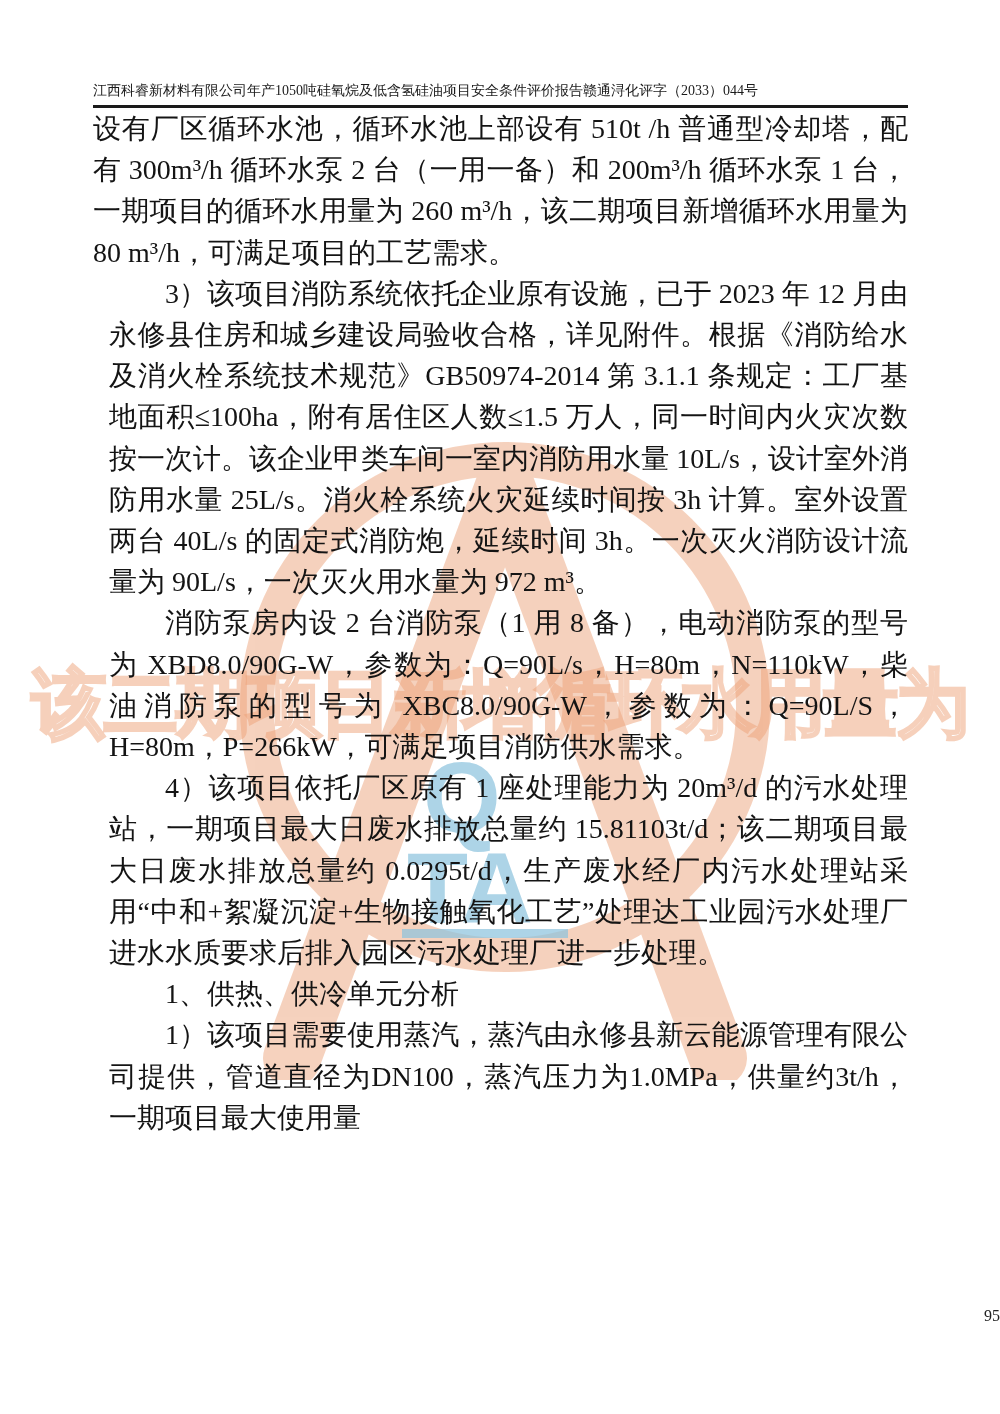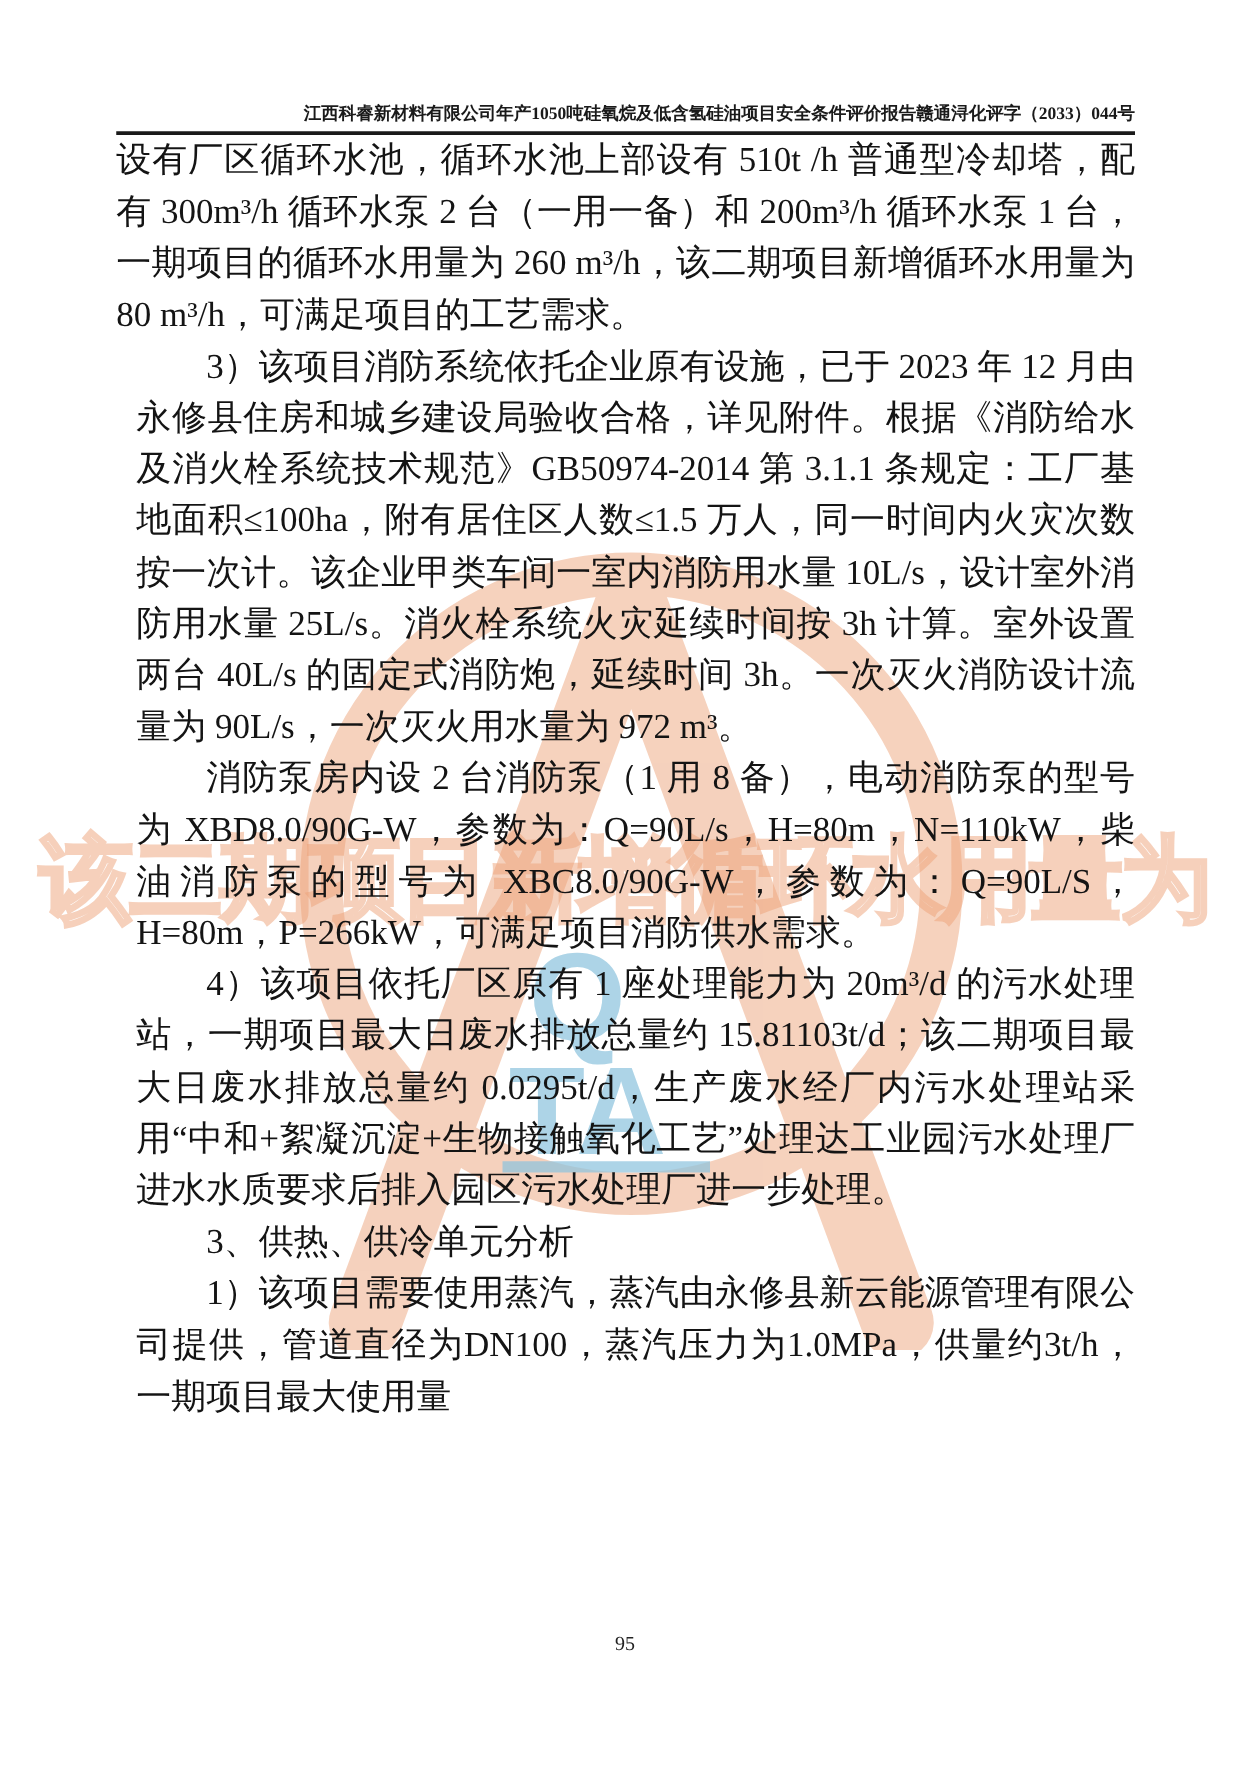--- a/index.html
+++ b/index.html
@@ -12,47 +12,47 @@
     overflow: hidden;
     font-family: "Liberation Serif", serif;
     color: #141414;
   }
 
   
   .header {
     position: absolute;
     top: 82px; left: 93px; width: 815px;
     display: flex;
-    justify-content: flex-end;
+    justify-content: flex-start;
     align-items: flex-end;
     border-bottom: 3px solid #1a1a1a;
     padding-bottom: 5px;
     font-size: 14px;
-    font-weight: bold;
+    font-weight: normal;
     color: #1a1a1a;
     z-index: 2;
   }
 
   
   .body-text {
     position: absolute;
     top: 108px; left: 93px; width: 815px;
     font-size: 28px;
     line-height: 41.2px;
     text-align: justify;
     z-index: 2;
   }
   .body-text p { margin: 0; font-family: Liberation Serif, serif; }
   .body-text p.indent { text-indent: 2em; margin-left: 16px; }
 
   
   .page-number {
     position: absolute;
     top: 1307px; left: 0; width: 100%;
-    text-align: center;
+    text-align: right;
     font-size: 16px;
     color: #222222;
     z-index: 2;
   }
 
   
   .wm-logo {
     position: absolute;
     left: 240px; top: 420px;
     z-index: 1;
@@ -93,19 +93,19 @@
   <div class="header">
     <span>江西科睿新材料有限公司年产1050吨硅氧烷及低含氢硅油项目安全条件评价报告</span>
     <span>赣通浔化评字（2033）044号</span>
   </div>
 
   <div class="body-text">
     <p>设有厂区循环水池，循环水池上部设有 510t /h 普通型冷却塔，配有 300m³/h 循环水泵 2 台（一用一备）和 200m³/h 循环水泵 1 台，一期项目的循环水用量为 260 m³/h，该二期项目新增循环水用量为 80 m³/h，可满足项目的工艺需求。</p>
     <p class="indent">3）该项目消防系统依托企业原有设施，已于 2023 年 12 月由永修县住房和城乡建设局验收合格，详见附件。根据《消防给水及消火栓系统技术规范》GB50974-2014 第 3.1.1 条规定：工厂基地面积≤100ha，附有居住区人数≤1.5 万人，同一时间内火灾次数按一次计。该企业甲类车间一室内消防用水量 10L/s，设计室外消防用水量 25L/s。消火栓系统火灾延续时间按 3h 计算。室外设置两台 40L/s 的固定式消防炮，延续时间 3h。一次灭火消防设计流量为 90L/s，一次灭火用水量为 972 m³。</p>
     <p class="indent">消防泵房内设 2 台消防泵（1 用 8 备），电动消防泵的型号为 XBD8.0/90G-W，参数为：Q=90L/s，H=80m，N=110kW，柴油消防泵的型号为 XBC8.0/90G-W，参数为：Q=90L/S，H=80m，P=266kW，可满足项目消防供水需求。</p>
     <p class="indent">4）该项目依托厂区原有 1 座处理能力为 20m³/d 的污水处理站，一期项目最大日废水排放总量约 15.81103t/d；该二期项目最大日废水排放总量约 0.0295t/d，生产废水经厂内污水处理站采用“中和+絮凝沉淀+生物接触氧化工艺”处理达工业园污水处理厂进水水质要求后排入园区污水处理厂进一步处理。</p>
-    <p class="indent">3、供热、供冷单元分析</p>
+    <p class="indent">1、供热、供冷单元分析</p>
     <p class="indent">1）该项目需要使用蒸汽，蒸汽由永修县新云能源管理有限公司提供，管道直径为DN100，蒸汽压力为1.0MPa，供量约3t/h，一期项目最大使用量</p>
   </div>
 
   <div class="page-number">95</div>
 
 </div>
 
 </body></html>

